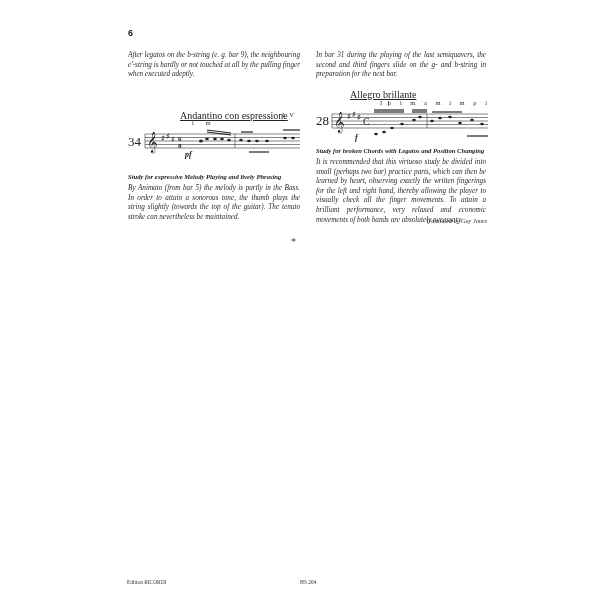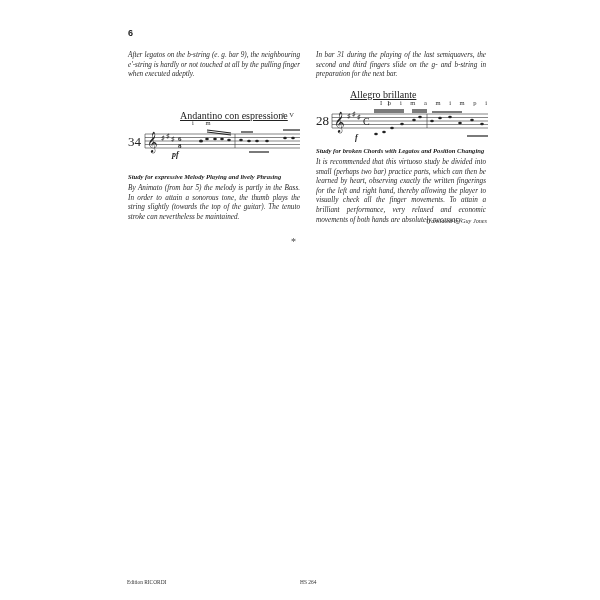--- a/index.html
+++ b/index.html
@@ -23,21 +23,21 @@
 <body>
 
 <div class="page-number">6</div>
 
 <div class="para" style="left:128px; top:51px; width:172px;">After legatos on the b-string (e. g. bar 9), the neighbouring e'-string is hardly or not touched at all by the pulling finger when executed adeptly.</div>
 
 <div class="tempo" style="left:168px; top:110px;margin-left:12px;">Andantino con espressione</div>
 <div class="fing" style="left:192px; top:119px;">i  m</div>
 <div class="fing" style="left:282px; top:111px;">IV</div>
 <div class="bar-num" style="left:128px; top:134px;">34</div>
-<div class="dyn" style="left:172px; top:150px;">pf</div>
+<div class="dyn" style="left:185px; top:150px;">pf</div>
 
 <svg class="staff" style="left:145px; top:128px;" width="155" height="30" viewBox="0 0 155 30">
   <g stroke="#333" stroke-width="0.6">
     <line x1="0" y1="6" x2="155" y2="6"></line>
       <line x1="0" y1="9.5" x2="155" y2="9.5"></line>
     <line x1="0" y1="13" x2="155" y2="13"></line>
       <line x1="0" y1="16.5" x2="155" y2="16.5"></line>
     <line x1="0" y1="20" x2="155" y2="20"></line>
     <line x1="90" y1="6" x2="90" y2="20"></line>
     <line x1="0" y1="6" x2="0" y2="20"></line>

